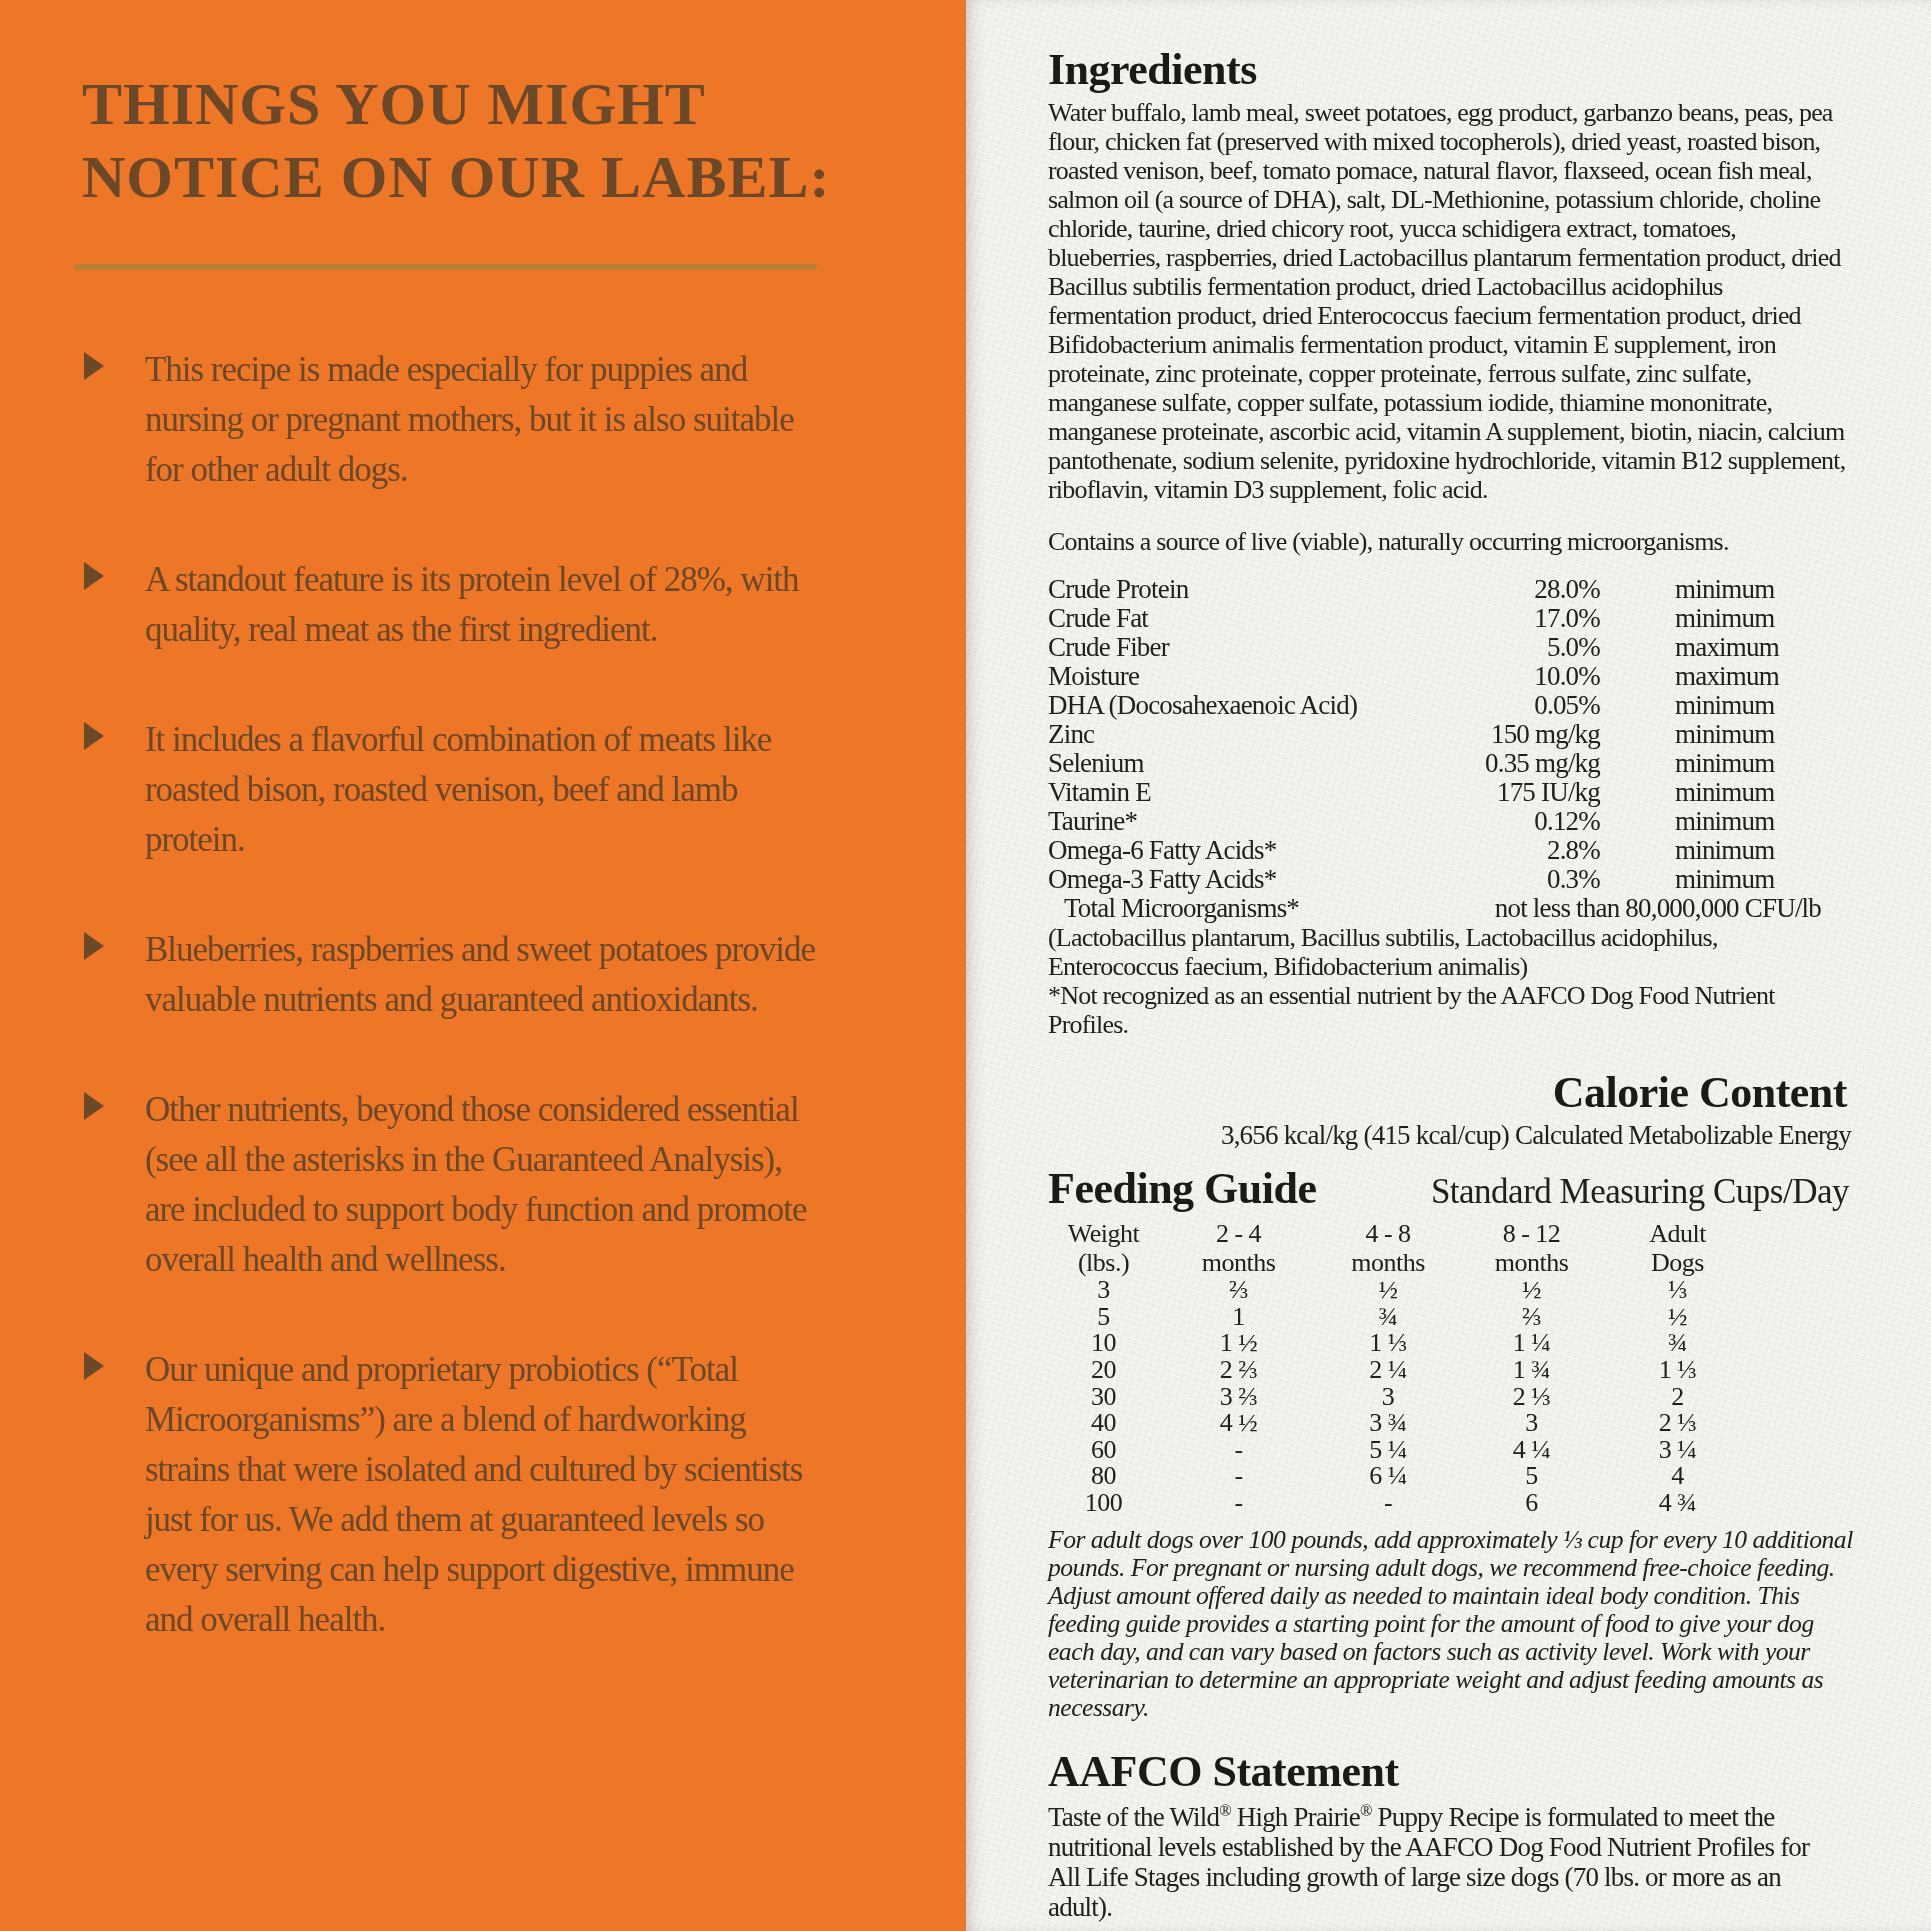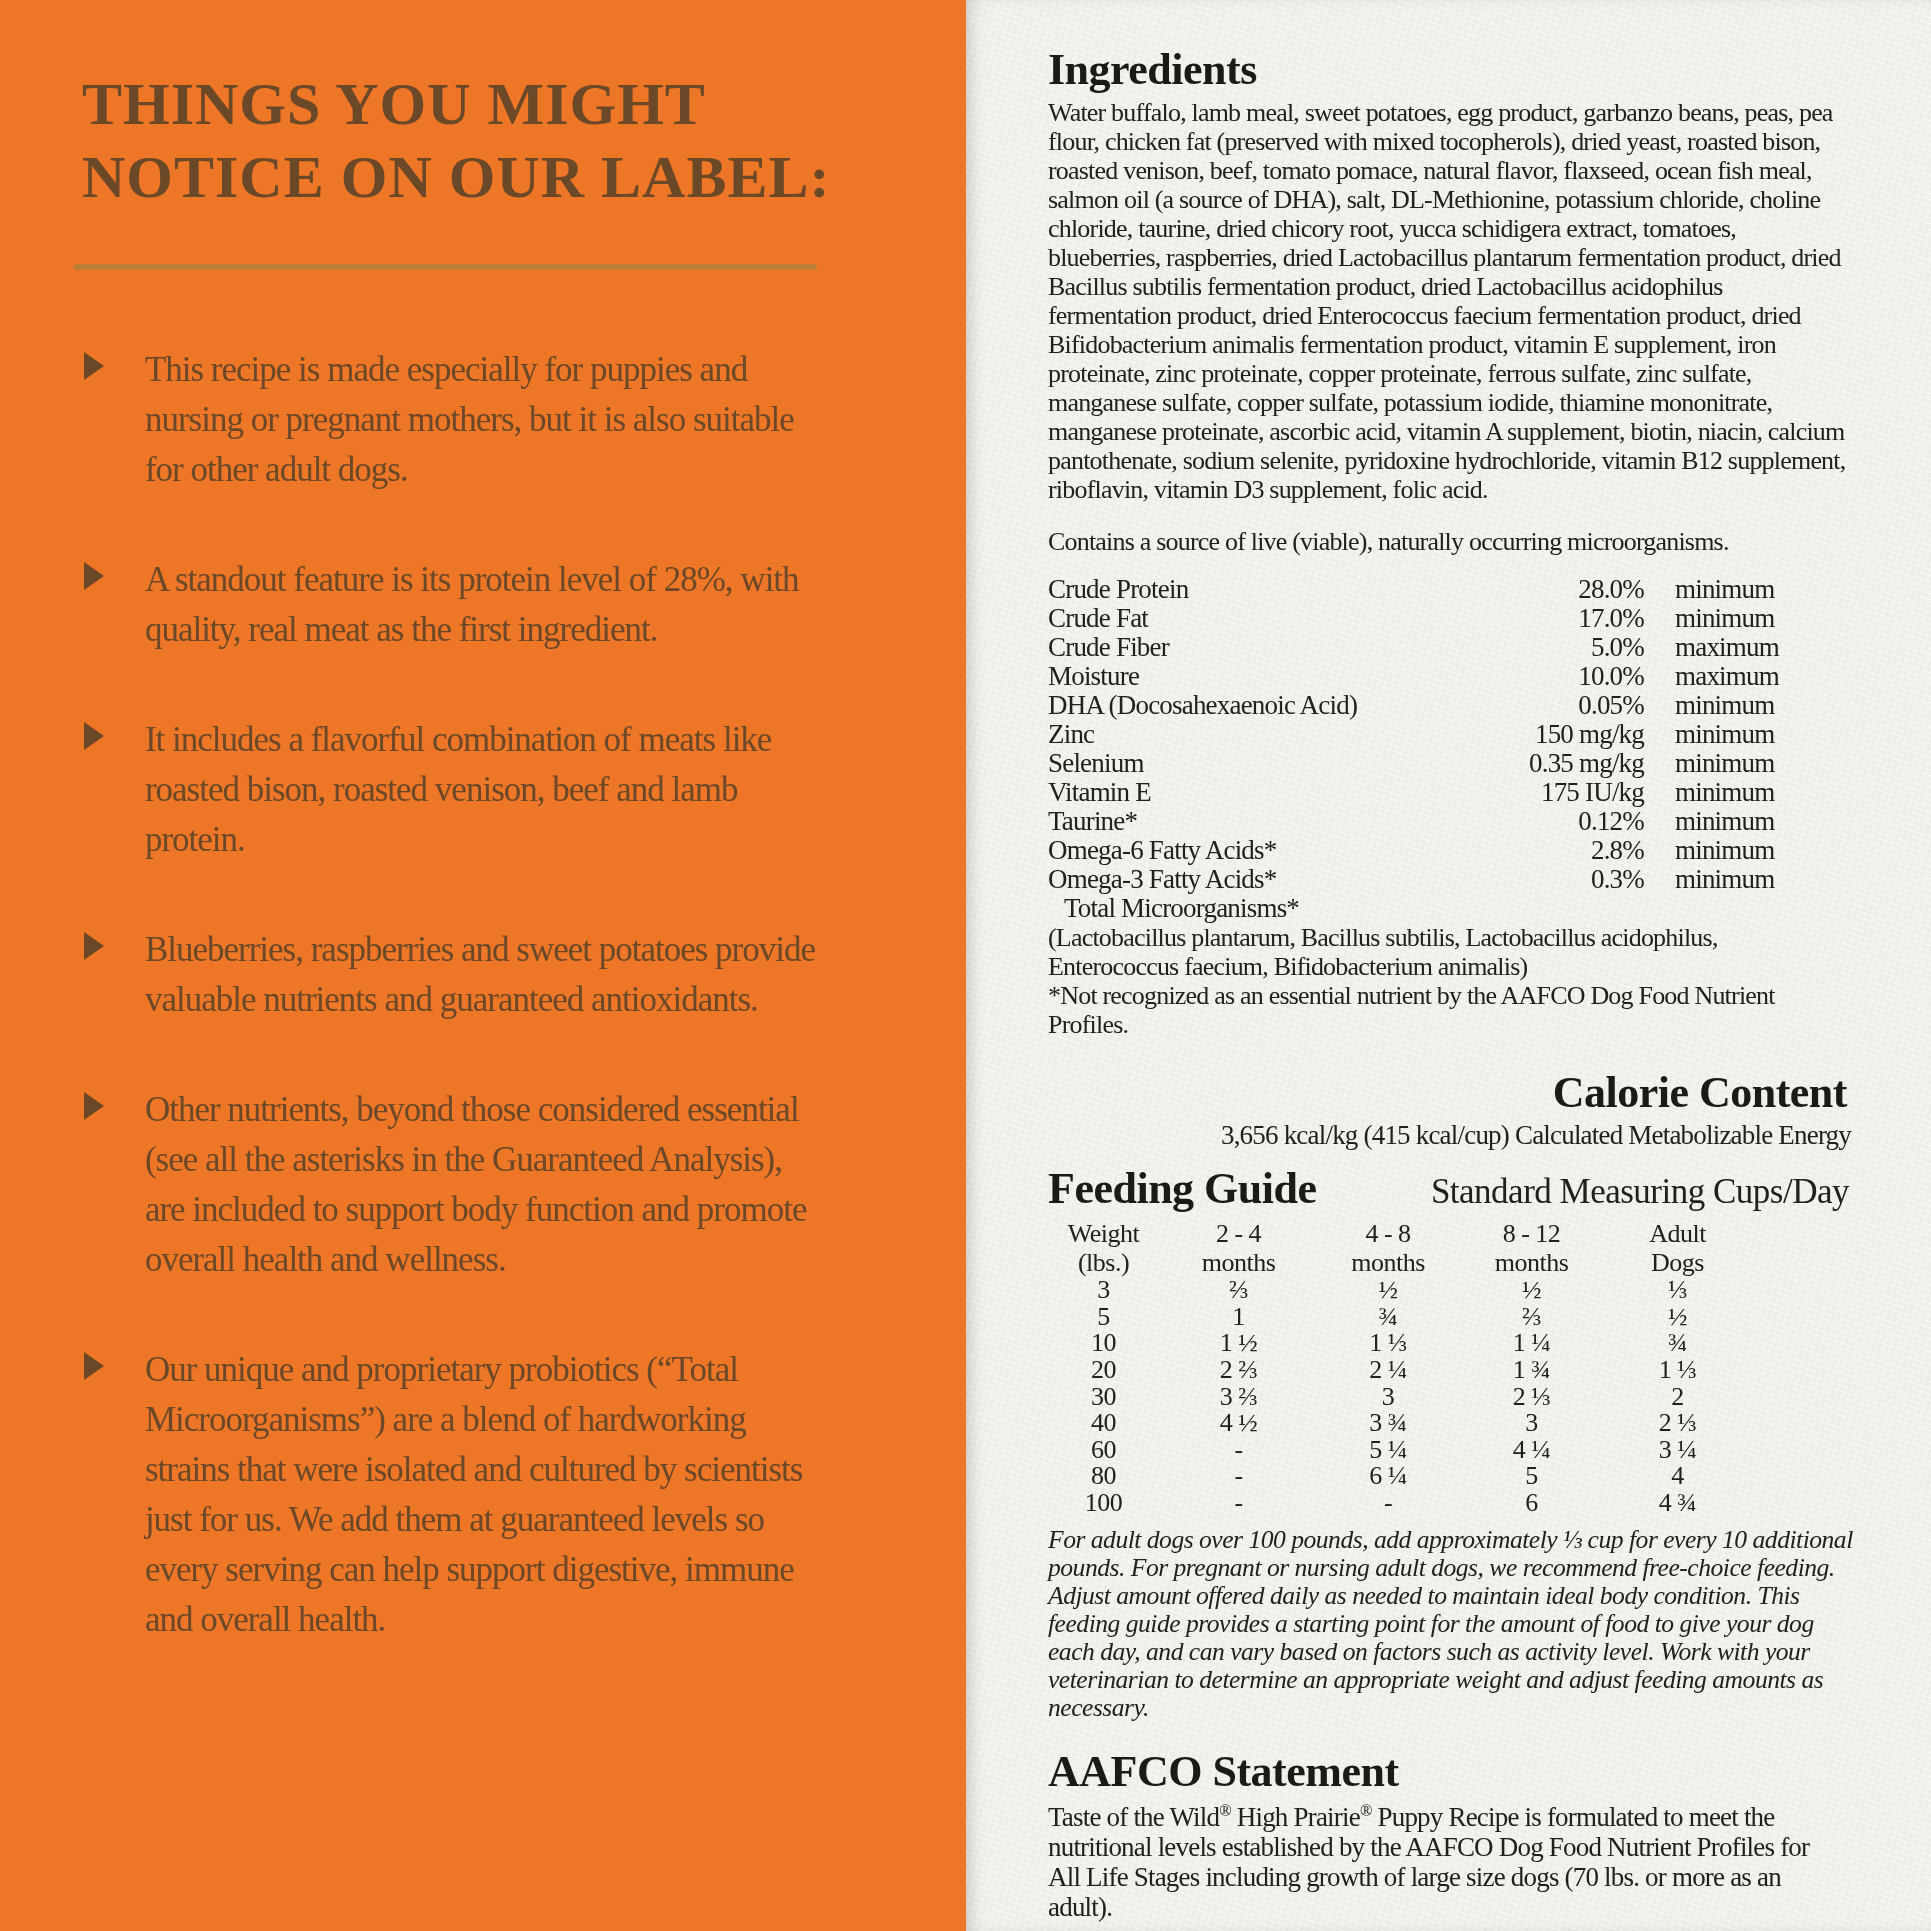--- a/index.html
+++ b/index.html
@@ -49,21 +49,21 @@
     margin:0;font-size:44px;line-height:48px;font-weight:bold;
     letter-spacing:-0.5px;color:#1c1a15;
   }
   .body-text{
     margin:3.9px 0 0 0;font-size:26px;line-height:29px;letter-spacing:-0.8px;
   }
   .note{margin-top:23px;}
   
   .ga{margin-top:19.3px;}
   .ga-table{width:757px;margin-top:3.9px;}
-  .ga-row{display:flex;font-size:27px;line-height:29px;letter-spacing:-0.8px;}
+  .ga-row{display:flex;font-size:27px;line-height:29px;letter-spacing:-0.8px;gap:44px;}
   .ga-label{flex:1 1 auto;}
   .ga-value{flex:0 0 159px;text-align:right;}
   .ga-qual{flex:0 0 130px;padding-left:31px;box-sizing:content-box;}
   .ga-micro{display:flex;font-size:27px;line-height:29px;letter-spacing:-0.8px;width:757px;margin-left:16px;}
   .ga-micro .ga-label{flex:0 0 auto;}
   .ga-micro .micro-val{flex:1 1 auto;text-align:right;padding-right:0;}
   .ga-detail,.ga-foot{width:801px;}
   
   .cal{margin-top:30px;text-align:right;}
   
@@ -179,20 +179,21 @@
             <span class="ga-value">2.8%</span>
             <span class="ga-qual">minimum</span>
           </div>
         <div class="ga-row">
             <span class="ga-label">Omega-3 Fatty Acids*</span>
             <span class="ga-value">0.3%</span>
             <span class="ga-qual">minimum</span>
           </div>
         <div class="ga-micro">
             <span class="ga-label">Total Microorganisms*</span>
+            <span class="micro-val">not less than 80,000,000 CFU/lb</span>
           </div>
       </div>
       <p class="body-text ga-detail" style="margin-top:0">(Lactobacillus plantarum, Bacillus subtilis, Lactobacillus acidophilus, Enterococcus faecium, Bifidobacterium animalis)</p>
       <p class="body-text ga-foot" style="margin-top:0">*Not recognized as an essential nutrient by the AAFCO Dog Food Nutrient Profiles.</p>
     </section>
 
     <section class="cal">
       <h2>Calorie Content</h2>
       <p class="body-text" style="width:803px;font-size:27px">3,656 kcal/kg (415 kcal/cup) Calculated Metabolizable Energy</p>
     </section>

